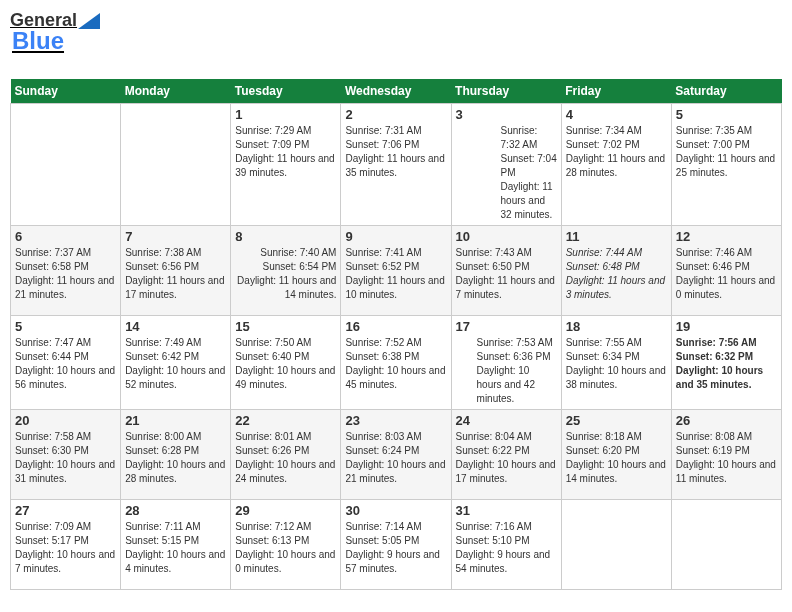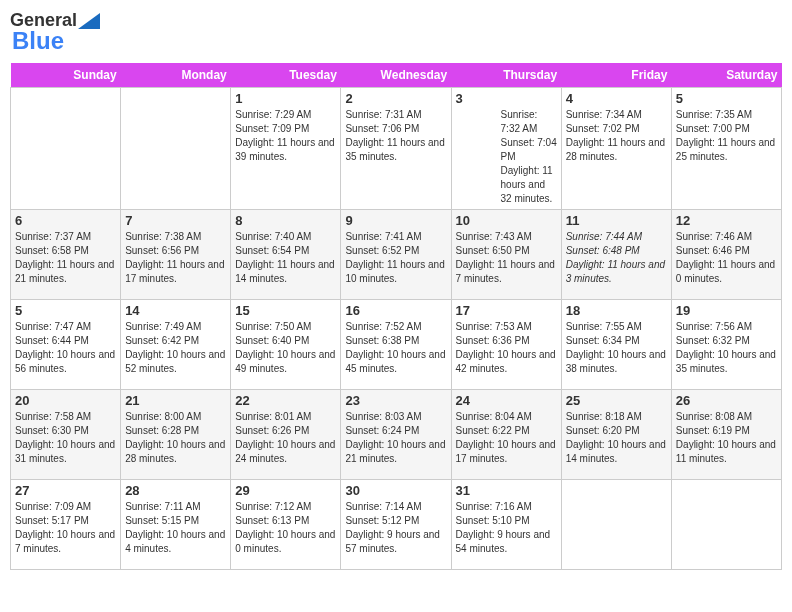--- a/index.html
+++ b/index.html
@@ -7,21 +7,22 @@
       font-family: Arial, sans-serif;
       background: #fff;
       width: 792px;
       min-height: 612px;
       padding: 10px;
     }
     .header {
       display: flex;
       justify-content: space-between;
       align-items: flex-start;
-      margin-bottom: 8px;
+      margin-bottom: 24px;
+      text-decoration: underline;
     }
     .logo {
       display: flex;
       flex-direction: column;
       align-items: flex-start;
     }
     .logo-text {
       display: flex;
       align-items: center;
     }
@@ -36,24 +37,24 @@
     .location {
       font-size: 14px;
       color: #555;
     }
     table {
       width: 100%;
       border-collapse: collapse;
       font-size: 10.5px;
     }
     th {
-      background-color: #d946ef;
+      background-color: #15803d;
       color: white;
       padding: 5px 4px;
-      text-align: right;
+      text-align: left;
       font-size: 12px;
       font-weight: bold;
     }
     td {
       border: 1px solid #ccc;
       vertical-align: top;
       padding: 3px 4px;
       width: 14.28%;
       min-height: 70px;
       height: 90px;
@@ -155,21 +156,21 @@
 Daylight: 11 hours and 21 minutes.</div>
         </td>
         <td>
           <span class="day-num">7</span>
           <div class="day-info" style="white-space: pre-line;">Sunrise: 7:38 AM
 Sunset: 6:56 PM
 Daylight: 11 hours and 17 minutes.</div>
         </td>
         <td>
           <span class="day-num">8</span>
-          <div class="day-info" style="white-space: pre-line;">Sunrise: 7:40 AM
+          <div class="day-info" style="white-space: pre-line; text-align: right;">Sunrise: 7:40 AM
 Sunset: 6:54 PM
 Daylight: 11 hours and 14 minutes.</div>
         </td>
         <td>
           <span class="day-num">9</span>
           <div class="day-info" style="white-space: pre-line;">Sunrise: 7:41 AM
 Sunset: 6:52 PM
 Daylight: 11 hours and 10 minutes.</div>
         </td>
         <td>
@@ -211,33 +212,33 @@
 Daylight: 10 hours and 49 minutes.</div>
         </td>
         <td>
           <span class="day-num">16</span>
           <div class="day-info" style="white-space: pre-line;">Sunrise: 7:52 AM
 Sunset: 6:38 PM
 Daylight: 10 hours and 45 minutes.</div>
         </td>
         <td>
           <span class="day-num">17</span>
-          <div class="day-info" style="white-space: pre-line;">Sunrise: 7:53 AM
+          <div class="day-info" style="white-space: pre-line; margin-left: 21px;">Sunrise: 7:53 AM
 Sunset: 6:36 PM
 Daylight: 10 hours and 42 minutes.</div>
         </td>
         <td>
           <span class="day-num">18</span>
           <div class="day-info" style="white-space: pre-line;">Sunrise: 7:55 AM
 Sunset: 6:34 PM
 Daylight: 10 hours and 38 minutes.</div>
         </td>
         <td>
           <span class="day-num">19</span>
-          <div class="day-info" style="white-space: pre-line;">Sunrise: 7:56 AM
+          <div class="day-info" style="white-space: pre-line; font-weight: bold;">Sunrise: 7:56 AM
 Sunset: 6:32 PM
 Daylight: 10 hours and 35 minutes.</div>
         </td>
       </tr>
       <tr>
         <td>
           <span class="day-num">20</span>
           <div class="day-info" style="white-space: pre-line;">Sunrise: 7:58 AM
 Sunset: 6:30 PM
 Daylight: 10 hours and 31 minutes.</div>
@@ -294,21 +295,21 @@
         </td>
         <td>
           <span class="day-num">29</span>
           <div class="day-info" style="white-space: pre-line;">Sunrise: 7:12 AM
 Sunset: 6:13 PM
 Daylight: 10 hours and 0 minutes.</div>
         </td>
         <td>
           <span class="day-num">30</span>
           <div class="day-info" style="white-space: pre-line;">Sunrise: 7:14 AM
-Sunset: 5:12 PM
+Sunset: 5:05 PM
 Daylight: 9 hours and 57 minutes.</div>
         </td>
         <td>
           <span class="day-num">31</span>
           <div class="day-info" style="white-space: pre-line;">Sunrise: 7:16 AM
 Sunset: 5:10 PM
 Daylight: 9 hours and 54 minutes.</div>
         </td>
         <td class="empty"></td>
         <td class="empty"></td>

